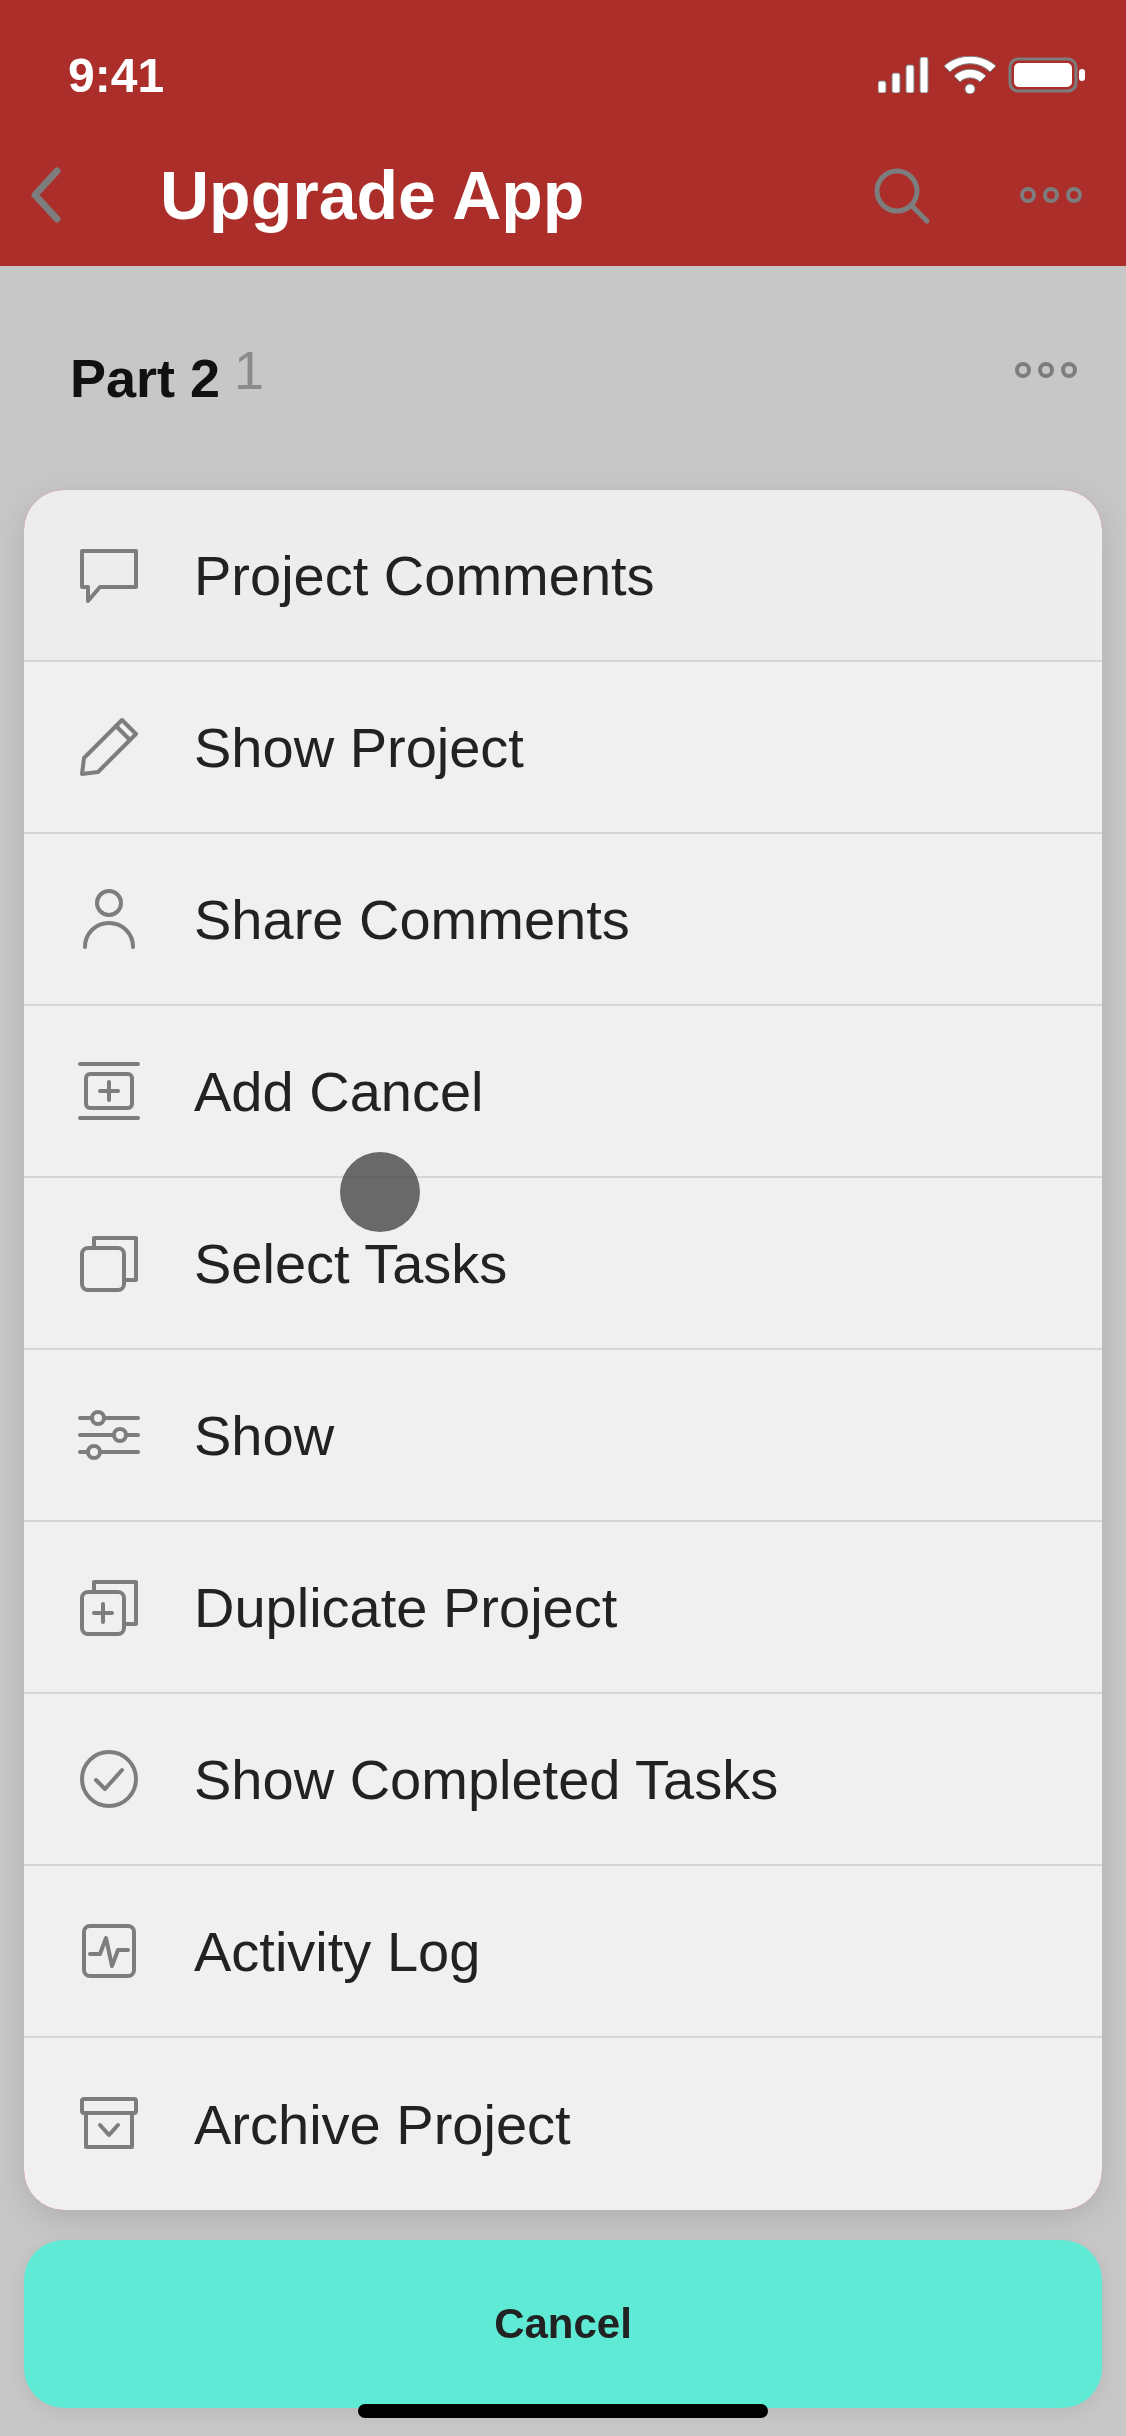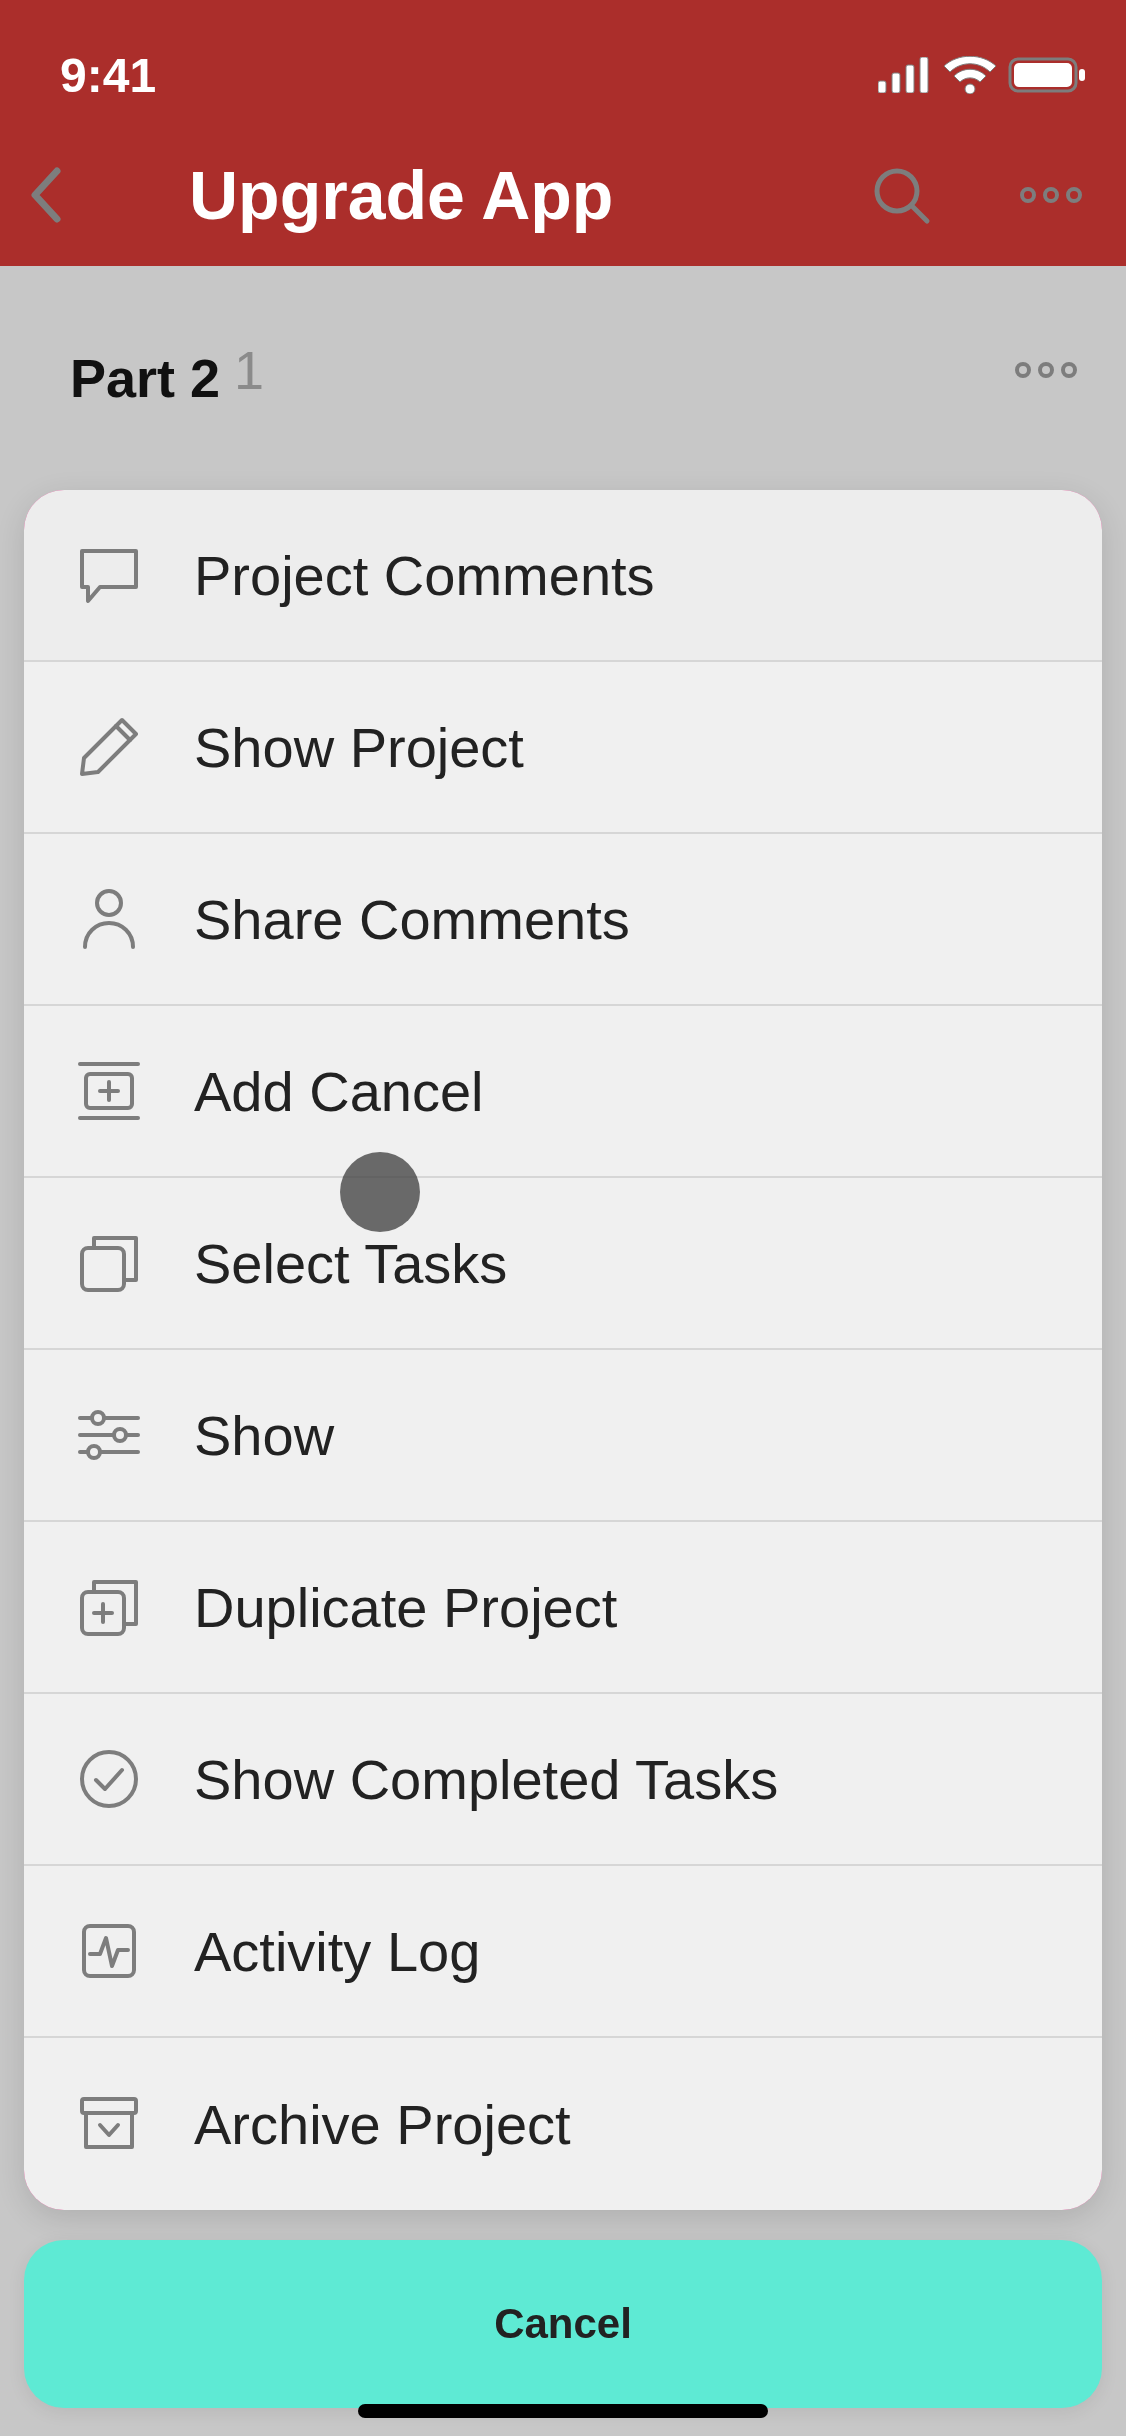--- a/index.html
+++ b/index.html
@@ -6,28 +6,28 @@
   html, body { width: 1126px; height: 2436px; font-family: -apple-system, BlinkMacSystemFont, "Helvetica Neue", Arial, sans-serif; background: #c8c8c8; overflow: hidden; }
   .phone { position: relative; width: 1126px; height: 2436px; }
 
   
   .topbar {
     position: absolute; top:0; left:0; right:0;
     height: 266px;
     background: #ab2e2b;
     color: #fff;
   }
-  .status-row { position:absolute; top:40px; left:4px; right:0; height:70px; display:flex; align-items:center; justify-content:space-between; padding:0 40px 0 56px;}
+  .status-row { position:absolute; top:40px; left:12px; right:0; height:70px; display:flex; align-items:center; justify-content:space-between; padding:0 40px 0 56px;}
   .status-time { font-size:48px; font-weight:600; color:#fff;}
   .status-icons { display:flex; align-items:center; gap:12px;}
   .status-icons svg { display:block; }
 
   .nav-row { position:absolute; top:130px; left:0; right:0; height:130px; display:flex; align-items:center; }
   .nav-back { width:90px; display:flex; align-items:center; justify-content:center;}
-  .nav-title { flex:0 0 auto; margin-left:99px; font-size:68px; font-weight:700; color:#fff;}
+  .nav-title { flex:0 0 auto; margin-left:70px; font-size:68px; font-weight:700; color:#fff;}
   .nav-spacer { flex:1; }
   .nav-search { width:90px; display:flex; align-items:center; justify-content:center; margin-right:60px;}
   .nav-more { width:90px; display:flex; align-items:center; justify-content:center; margin-right:30px;}
 
   
   .content-bg {
     position:absolute; top:266px; left:0; right:0; bottom:0;
     background:#c7c7c7;
   }
   .section-header {

